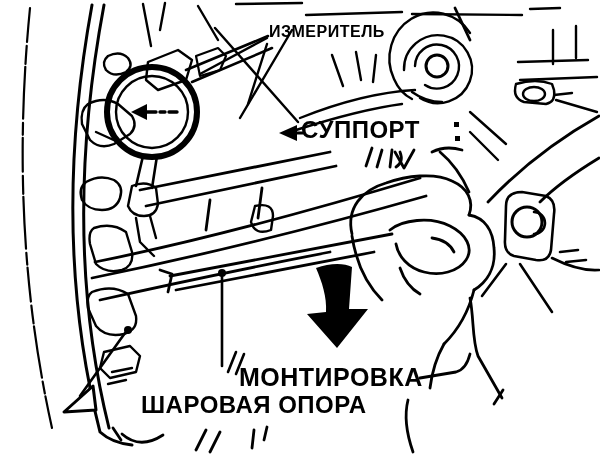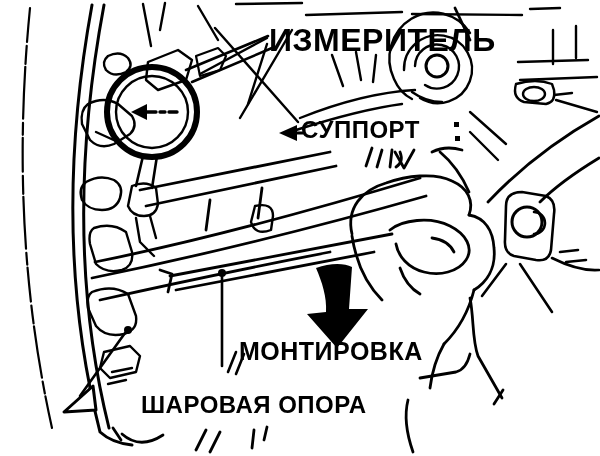--- a/index.html
+++ b/index.html
@@ -13,23 +13,23 @@
   #drawing{position:absolute;left:0;top:0;}
   .callout{
     position:absolute;
     font-weight:bold;
     color:#000;
     white-space:nowrap;
     letter-spacing:0.5px;
     line-height:1;
     -webkit-font-smoothing:none;
   }
-  #label-gauge     {left:269px;top:24px; font-size:32px;}
+  #label-gauge     {left:269px;top:24px; font-size:16px;}
   #label-caliper   {left:301px;top:118px;font-size:24px;}
-  #label-prybar    {left:239px;top:339px;font-size:25px;}
+  #label-prybar    {left:239px;top:365px;font-size:25px;}
   #label-balljoint {left:101px;top:393px;font-size:24px;margin-left:40px;}
 </style>
 </head>
 <body>
 
 <div id="stage">
 
   <svg id="drawing" width="600" height="456" viewBox="0 0 600 456" fill="none" stroke="#000" stroke-linecap="round" stroke-linejoin="round">
 
     <g>

